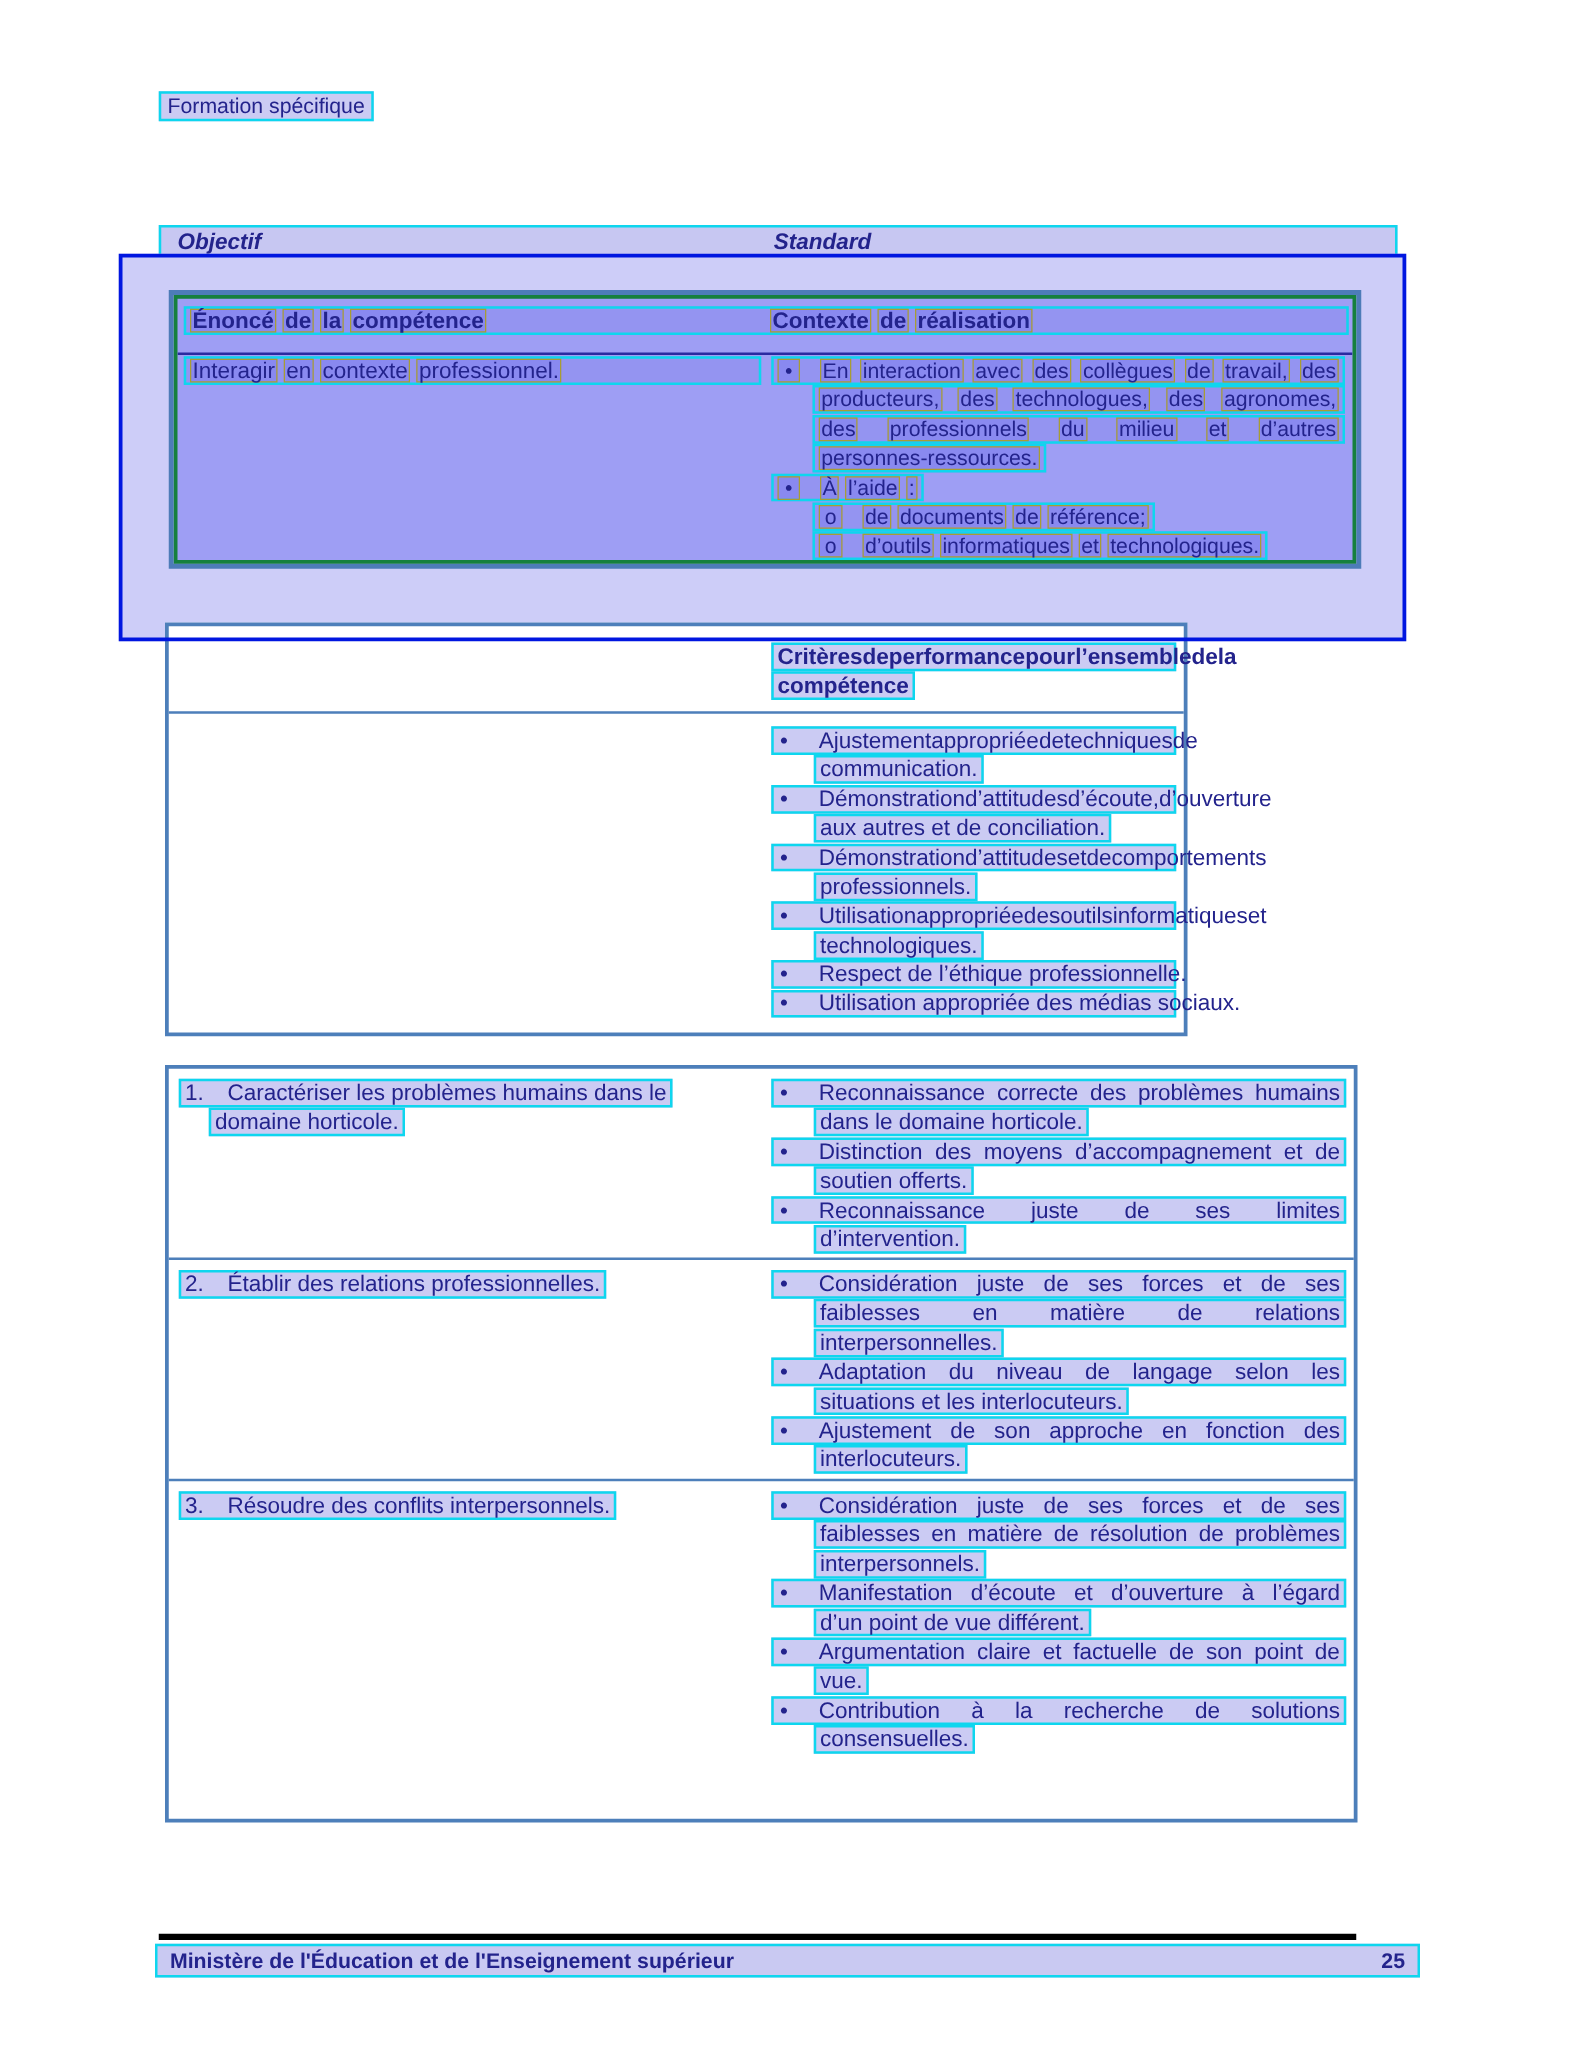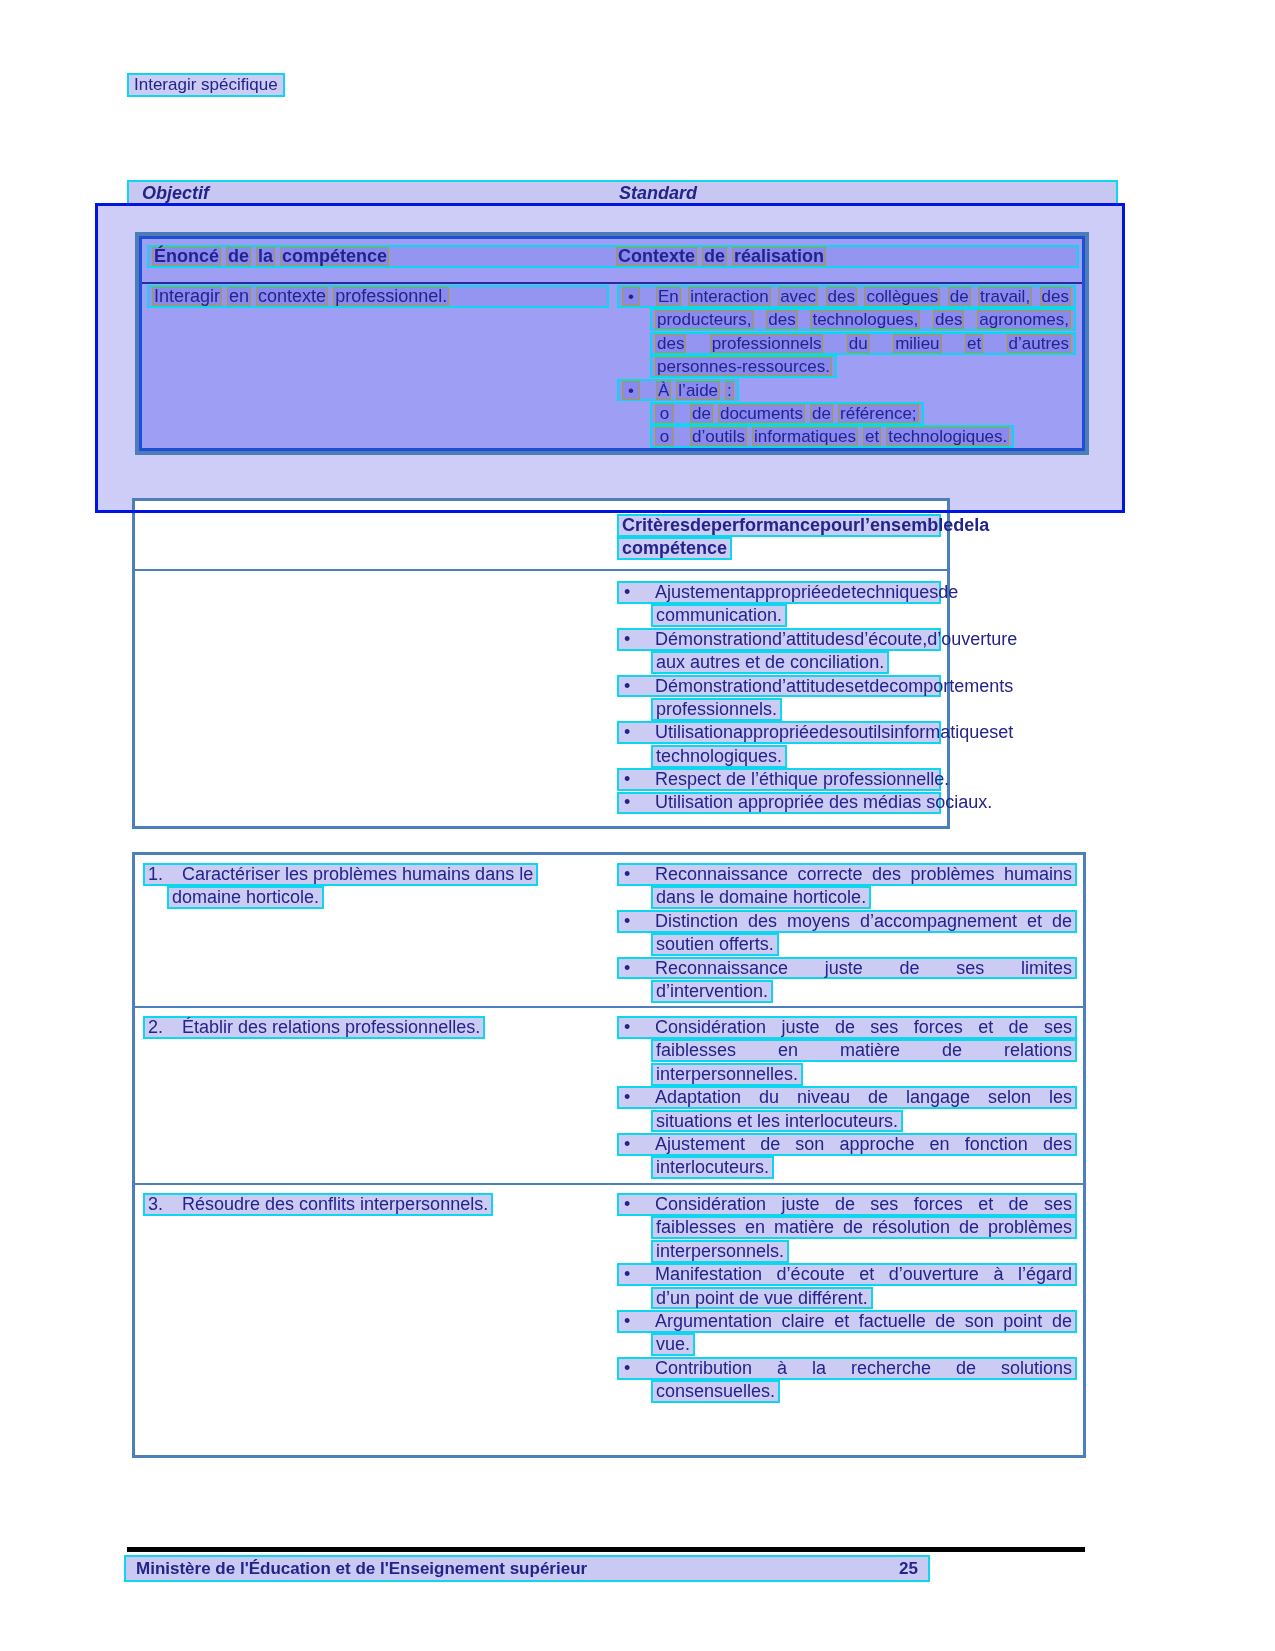--- a/index.html
+++ b/index.html
@@ -32,21 +32,21 @@
   .objstd .std{position:absolute;left:490px;top:1px;}
 
   
   .obox-fill{position:absolute;left:95px;top:203px;width:1030px;height:310px;background:#cdcdf8;}
   .obox-border{position:absolute;left:95px;top:203px;width:1030px;height:310px;
         border:3px solid #0016e0;box-sizing:border-box;z-index:40;pointer-events:none;background:transparent;}
 
   
   .t1{position:absolute;left:135px;top:232px;width:954px;height:223px;
       border:4px solid #4d7cb8;box-sizing:border-box;z-index:5;}
-  .t1red{position:absolute;inset:0;border:3px solid #1d4ed8;background:#9e9ef4;
+  .t1red{position:absolute;inset:0;border:3px solid #15803d;background:#9e9ef4;
       box-sizing:border-box;overflow:hidden;padding:4px 3px 0 5px;}
   .t1 .line{background:rgba(25,25,215,0.07);}
   .t1 .w{border:1px solid #a89d33;background:rgba(55,55,235,0.11);padding:0 1px;line-height:17px;}
   .t1head{position:relative;height:39px;padding-top:2px;}
   .t1hr{position:absolute;left:467px;top:0;}
   .t1div{position:absolute;left:0;right:0;top:43px;border-top:2px solid #2a2aa0;}
   .t1body{position:absolute;left:5px;right:3px;top:46px;}
   .t1left{position:absolute;left:0;top:0;width:462px;}
   .t1right{position:absolute;left:470px;top:0;right:3px;font-size:17px;}
   .t1right .cont{margin-left:33px;}
@@ -74,31 +74,31 @@
   .t3row{position:relative;border-bottom:2px solid #4d7fba;box-sizing:border-box;}
   .t3row.last{border-bottom:none;}
   .r1{height:153px;} .r2{height:177px;} .r3{height:225px;}
   .cellL{position:absolute;left:8px;top:8px;width:458px;}
   .cellR{position:absolute;left:482px;top:8px;right:6px;}
   .num{width:34px;flex:none;}
   .eind{margin-left:24px;}
 
   
   .f-rule{position:absolute;left:127px;top:1547px;width:958px;height:5px;background:#000000;}
-  .f-bar{position:absolute;left:124px;top:1555px;width:806px;height:27px;background:#c9c9f2;
+  .f-bar{position:absolute;left:124px;top:1555px;width:1012px;height:27px;background:#c9c9f2;
       border:2px solid #0ed6ee;box-sizing:border-box;display:flex;align-items:center;
       justify-content:space-between;padding:0 10px;font-weight:bold;font-size:17px;}
 </style>
 </head>
 <body>
 
 <div class="canvas">
 
   <div class="label-formation">
-    <span>Interagir spécifique</span>
+    <span>Formation spécifique</span>
   </div>
 
 
   <div class="objstd">
     <span class="obj">Objectif</span>
     <span class="std">Standard</span>
   </div>
 
   <div class="obox-fill"></div>
 

